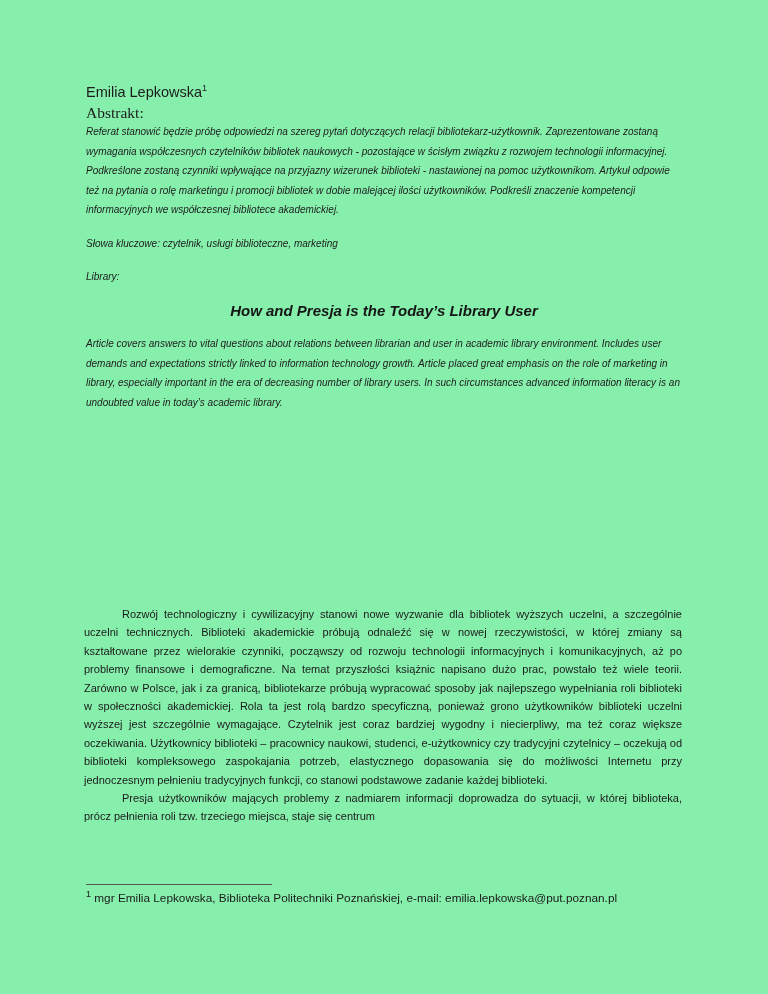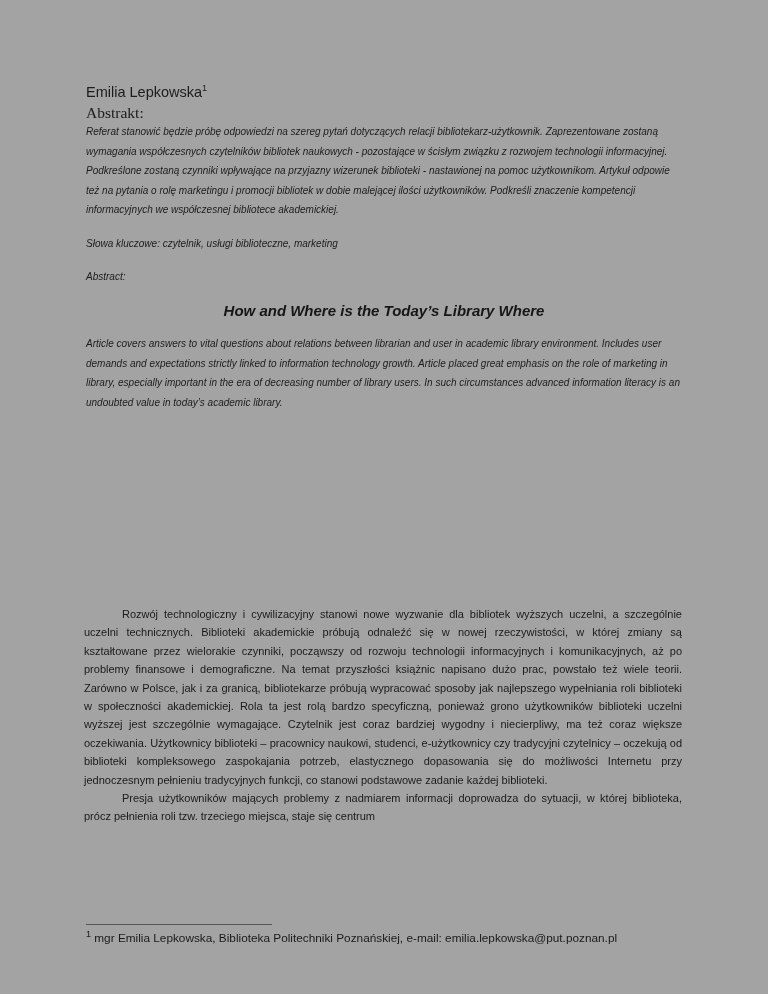--- a/index.html
+++ b/index.html
@@ -4,21 +4,21 @@
 <style>
   html, body {
     margin: 0;
     padding: 0;
     background: #ffffff;
   }
   .page {
     position: relative;
     width: 768px;
     height: 994px;
-    background: #a3a3a3;
+    background: #86efac;
     overflow: hidden;
     color: #1c1c1c;
     font-family: "Liberation Sans", sans-serif;
   }
   .content {
     position: absolute;
     left: 86px;
     right: 86px;
     top: 0;
   }
@@ -76,21 +76,20 @@
   }
   .body-para {
     margin: 0;
     text-indent: 38px;
   }
   .footnote-area {
     position: absolute;
     left: 86px;
     right: 86px;
     top: 884px;
-    margin-top: 40px;
   }
   .footnote-rule {
     width: 186px;
     height: 0;
     border-top: 1.5px solid #555;
     margin: 0 0 6px 0;
   }
   .footnote {
     margin: 0;
     font-size: 11.8px;
@@ -106,23 +105,23 @@
 
     <p class="author"><span>Emilia Lepkowska</span><sup>1</sup></p>
 
 
     <p class="abstract-label">Abstrakt:</p>
 
     <p class="para">Referat stanowić będzie próbę odpowiedzi na szereg pytań dotyczących relacji bibliotekarz-użytkownik. Zaprezentowane zostaną wymagania współczesnych czytelników bibliotek naukowych - pozostające w ścisłym związku z rozwojem technologii informacyjnej. Podkreślone zostaną czynniki wpływające na przyjazny wizerunek biblioteki - nastawionej na pomoc użytkownikom. Artykuł odpowie też na pytania o rolę marketingu i promocji bibliotek w dobie malejącej ilości użytkowników. Podkreśli znaczenie kompetencji informacyjnych we współczesnej bibliotece akademickiej.</p>
 
     <p class="para spaced">Słowa kluczowe: czytelnik, usługi biblioteczne, marketing</p>
 
-    <p class="para spaced">Abstract:</p>
+    <p class="para spaced">Library:</p>
 
-    <h2 class="en-title">How and Where is the Today’s Library Where</h2>
+    <h2 class="en-title">How and Presja is the Today’s Library User</h2>
 
     <p class="para spaced">Article covers answers to vital questions about relations between librarian and user in academic library environment. Includes user demands and expectations strictly linked to information technology growth. Article placed great emphasis on the role of marketing in library, especially important in the era of decreasing number of library users. In such circumstances advanced information literacy is an undoubted value in today’s academic library.</p>
 
   </div>
 
   <div class="body-block">
     <p class="body-para">Rozwój technologiczny i cywilizacyjny stanowi nowe wyzwanie dla bibliotek wyższych uczelni, a szczególnie uczelni technicznych. Biblioteki akademickie próbują odnaleźć się w nowej rzeczywistości, w której zmiany są kształtowane przez wielorakie czynniki, począwszy od rozwoju technologii informacyjnych i komunikacyjnych, aż po problemy finansowe i demograficzne. Na temat przyszłości książnic napisano dużo prac, powstało też wiele teorii. Zarówno w Polsce, jak i za granicą, bibliotekarze próbują wypracować sposoby jak najlepszego wypełniania roli biblioteki w społeczności akademickiej. Rola ta jest rolą bardzo specyficzną, ponieważ grono użytkowników biblioteki uczelni wyższej jest szczególnie wymagające. Czytelnik jest coraz bardziej wygodny i niecierpliwy, ma też coraz większe oczekiwania. Użytkownicy biblioteki – pracownicy naukowi, studenci, e-użytkownicy czy tradycyjni czytelnicy – oczekują od biblioteki kompleksowego zaspokajania potrzeb, elastycznego dopasowania się do możliwości Internetu przy jednoczesnym pełnieniu tradycyjnych funkcji, co stanowi podstawowe zadanie każdej biblioteki.</p>
     <p class="body-para">Presja użytkowników mających problemy z nadmiarem informacji doprowadza do sytuacji, w której biblioteka, prócz pełnienia roli tzw. trzeciego miejsca, staje się centrum</p>
   </div>
 

